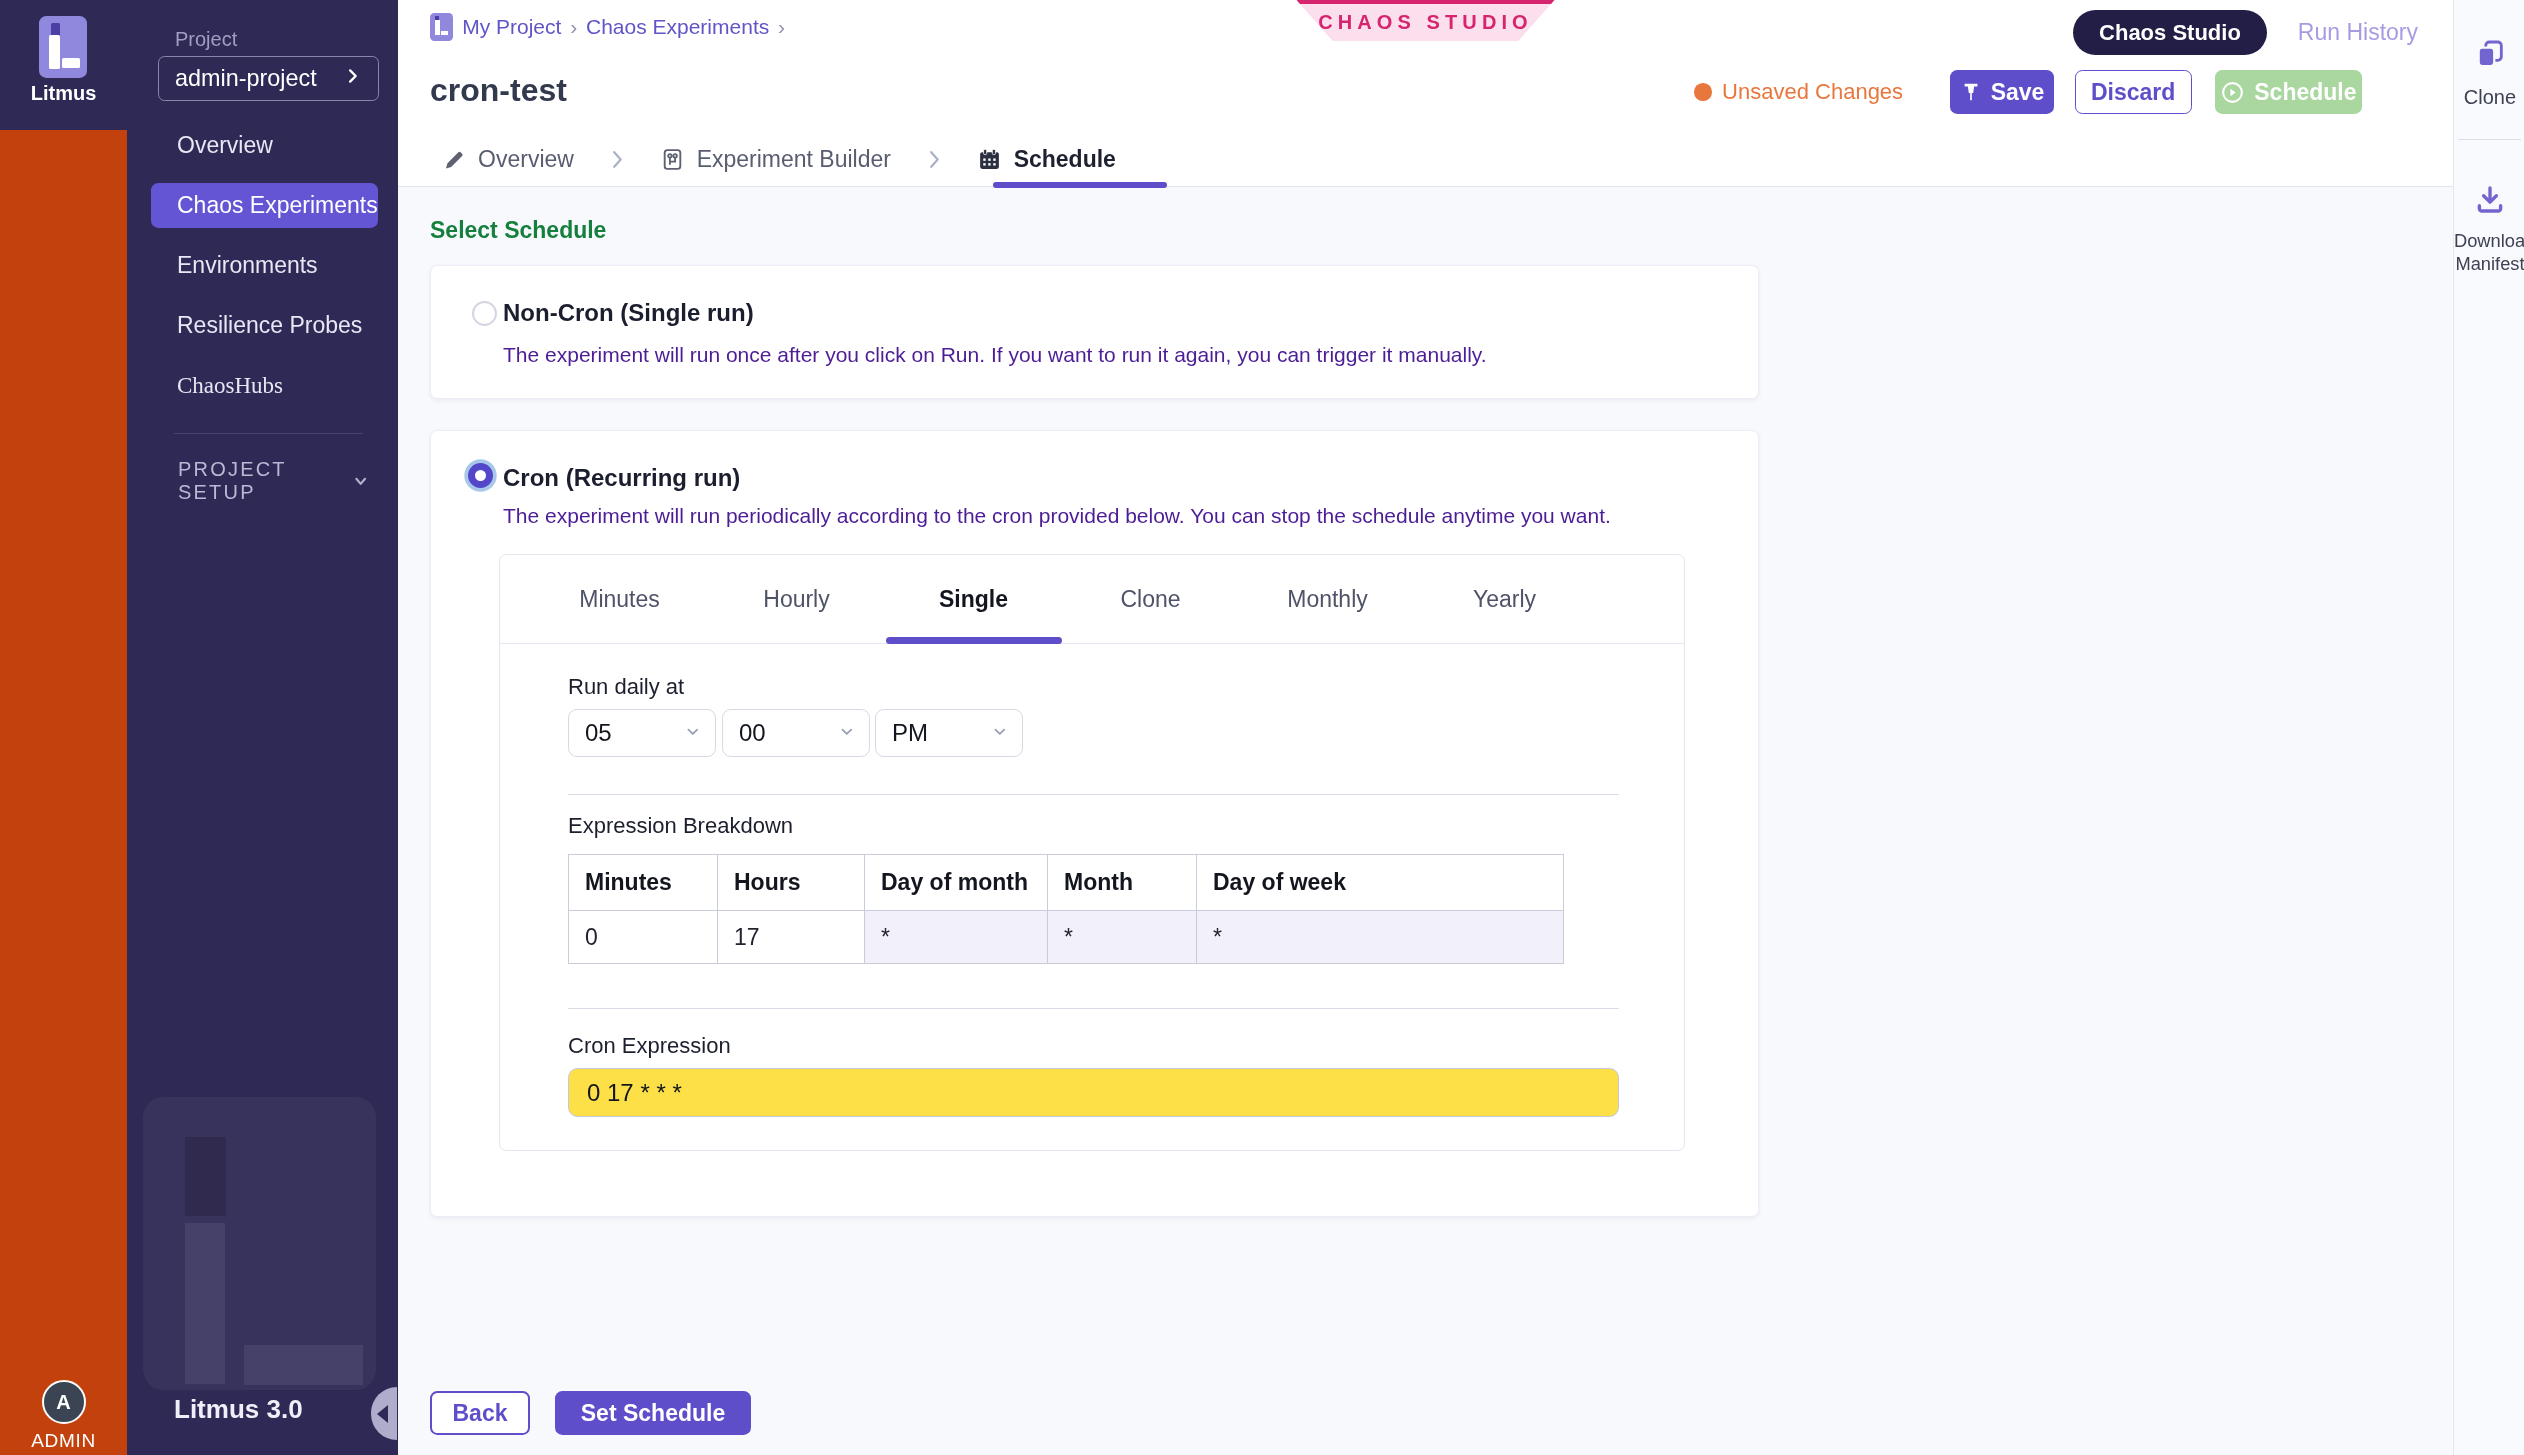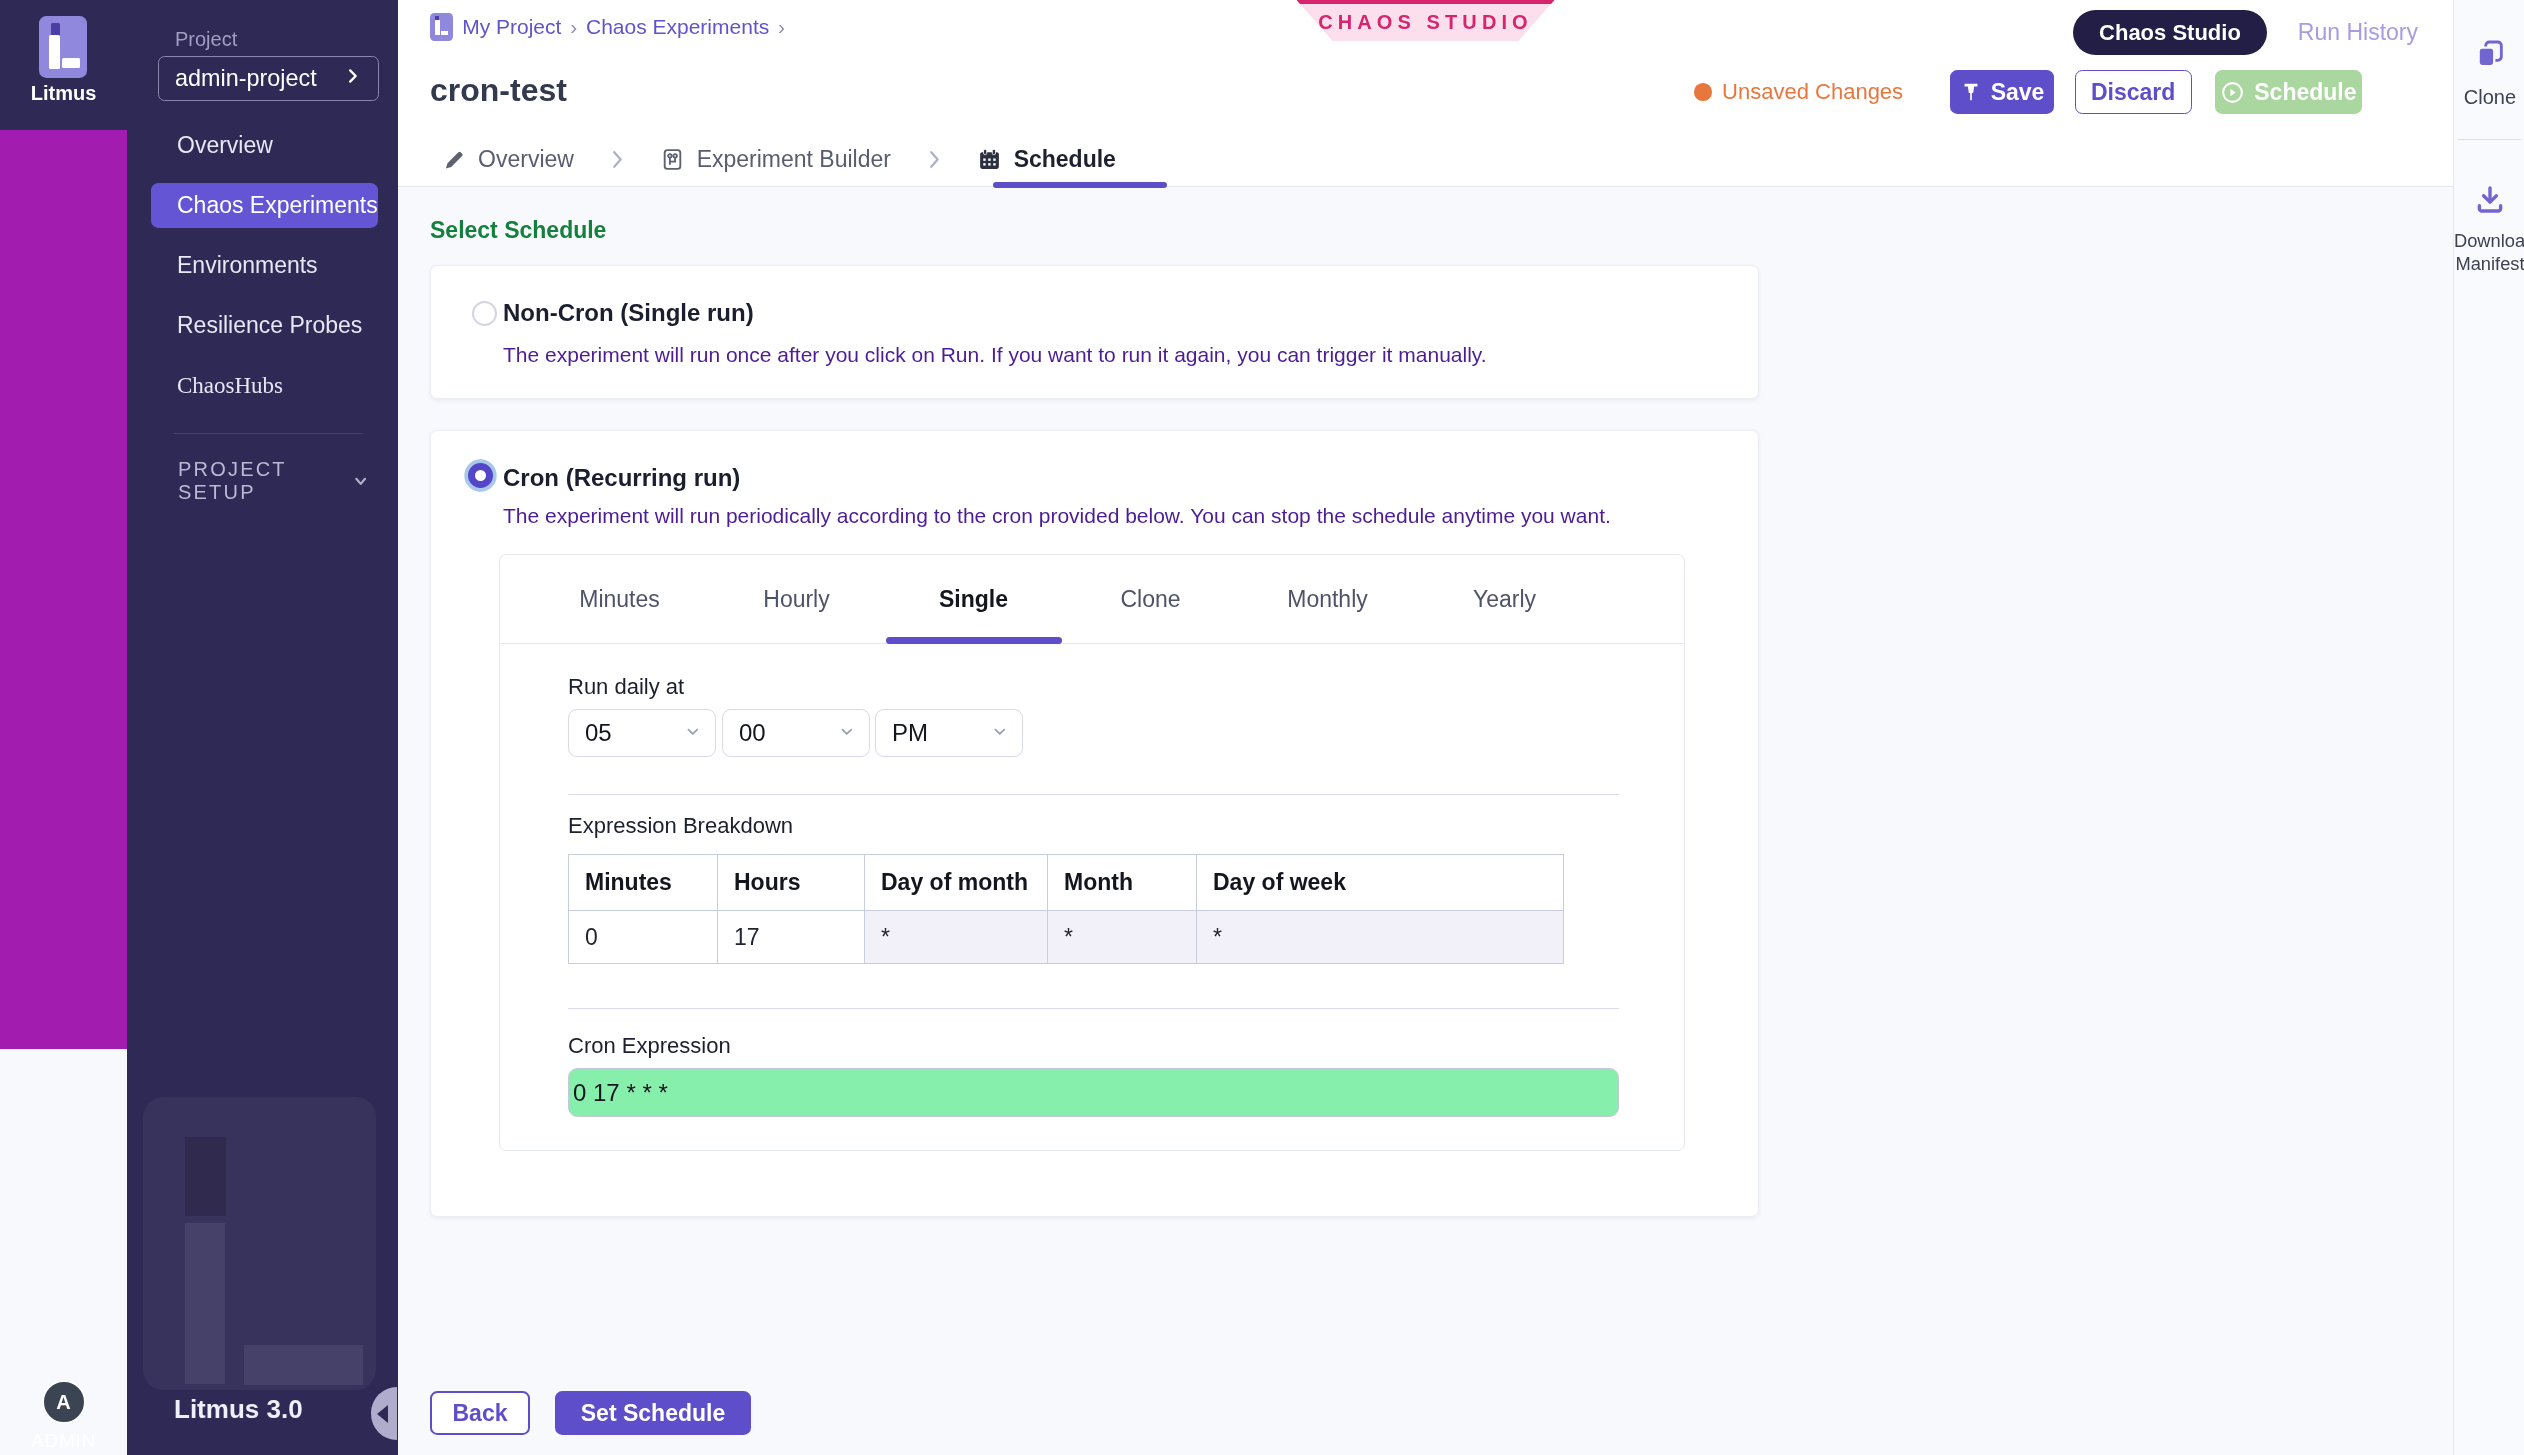--- a/index.html
+++ b/index.html
@@ -1,21 +1,21 @@
 <!DOCTYPE html>
 <html style="font-size:11.7px"><head>
 <meta charset="utf-8">
 <style>
   * { margin:0; padding:0; box-sizing:border-box; }
   html,body { width:2525px; height:1455px; }
   body { font-family:"Liberation Sans", sans-serif; background:#f8f9fd; overflow:hidden; }
   #app { position:relative; width:2525px; height:1455px; background:#f8f9fd; }
 
   
-  .left-rail { position:absolute; left:0; top:0; width:127px; height:1049px; background:#a21caf; z-index:5; }
+  .left-rail { position:absolute; left:0; top:0; width:127px; height:1455px; background:#c2410c; z-index:5; }
   .rail-top { position:absolute; left:0; top:0; width:127px; height:130px; background:#2e2955; }
   .litmus-logo { position:absolute; left:39px; top:16px; width:48px; height:62px; background:#8f88dd; border-radius:7.3px; cursor:pointer; }
   .litmus-logo .lg-notch { position:absolute; left:11.7px; top:7.3px; width:9.5px; height:17.6px; background:#4b3fa5; border-radius:1.5px; }
   .litmus-logo .lg-vbar { position:absolute; left:10.3px; top:19px; width:11px; height:34px; background:#ffffff; border-radius:1.5px; }
   .litmus-logo .lg-hbar { position:absolute; left:23px; top:42px; width:17.6px; height:9.5px; background:#ffffff; border-radius:1.5px; }
   .rail-brand { position:absolute; left:0; top:82px; width:127px; text-align:center; color:#ffffff; font-size:20px; font-weight:bold; }
   .admin-block { position:absolute; left:0; top:1380px; width:127px; text-align:center; }
   .admin-avatar { margin:0 auto; width:44px; height:44px; border:2.9px solid #ffffff; border-radius:50%; background:#3b4452; color:#fff; font-size:20px; font-weight:bold; display:flex; align-items:center; justify-content:center; cursor:pointer; }
   .admin-label { margin-top:5.9px; color:#ffffff; font-size:19px; letter-spacing:0.7px; }
 
@@ -102,21 +102,21 @@
 
   .hdiv { position:absolute; left:68px; width:1051px; border-top:1.5px solid #d9dce6; }
   .hdiv1 { top:239px; } .hdiv2 { top:453px; }
   .expr-label { position:absolute; left:68px; top:258px; font-size:22px; color:#1c1f2e; }
   .expr-table { position:absolute; left:68px; top:299px; border-collapse:collapse; }
   .expr-table th, .expr-table td { border:1.5px solid #c9ccda; text-align:left; padding-left:16px; font-size:23px; }
   .expr-table th { height:56px; font-weight:bold; color:#14161f; background:#fff; }
   .expr-table td { height:53px; color:#22252f; font-weight:normal; }
   .expr-table td.lav { background:#f2f1f9; }
   .cron-label { position:absolute; left:68px; top:478px; font-size:22px; color:#1c1f2e; }
-  .cron-input { position:absolute; left:68px; top:513px; width:1051px; height:49px; background:#86efac; border:1.5px solid #c3c9da; border-radius:9.5px; display:flex; align-items:center; padding-left:4px; font-size:24px; color:#14161f; cursor:text; }
+  .cron-input { position:absolute; left:68px; top:513px; width:1051px; height:49px; background:#fde047; border:1.5px solid #c3c9da; border-radius:9.5px; display:flex; align-items:center; padding-left:18px; font-size:24px; color:#14161f; cursor:text; }
 
   .footer-actions { position:absolute; left:430px; top:1391px; display:flex; }
   .btn-back { width:100px; height:44px; background:#fff; border:2.2px solid #5e4ec9; color:#5e4ec9; font-weight:bold; }
   .btn-set { width:196px; height:44px; background:#5e4ec9; color:#fff; margin-left:25px; font-weight:bold; }
 </style>
 </head>
 <body>
 
 <div id="app">
 

